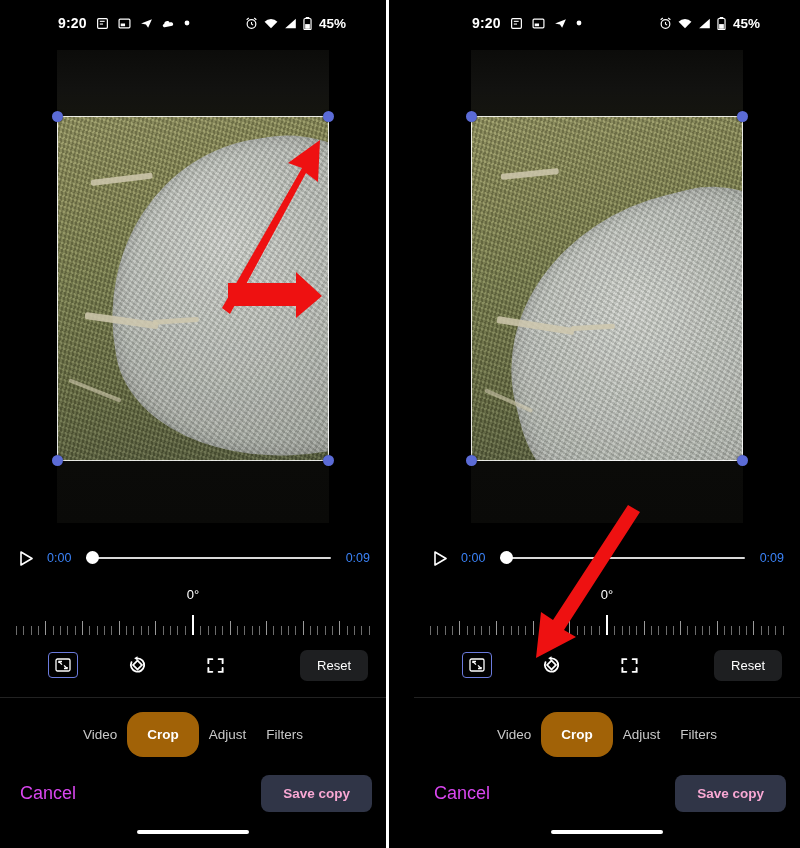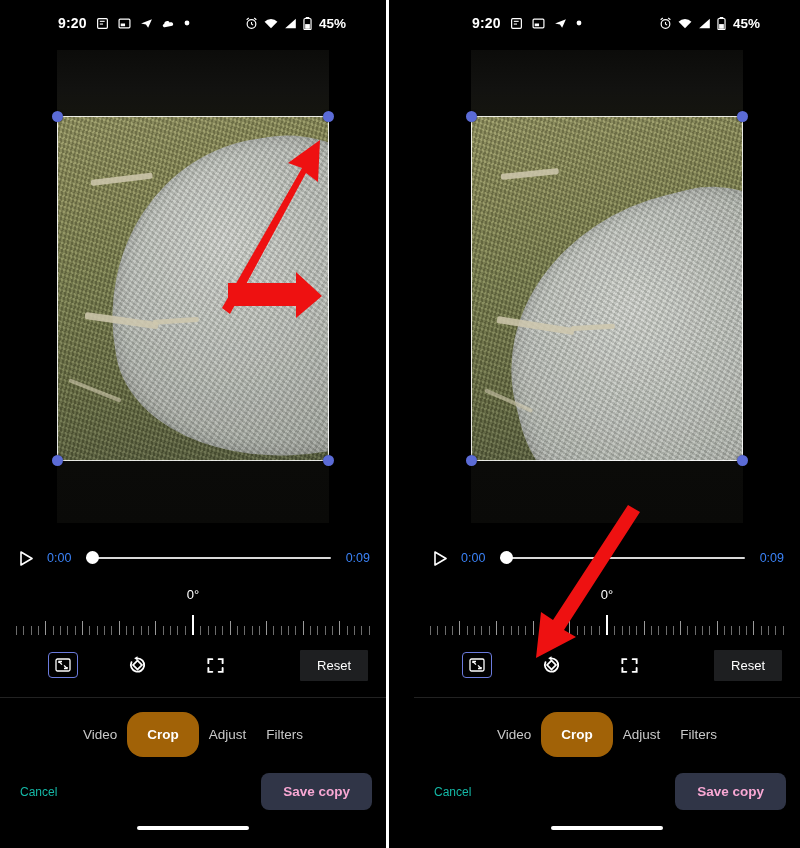--- a/index.html
+++ b/index.html
@@ -192,21 +192,21 @@
     border: 1.5px solid #6b7bdd;
     border-radius: 4px;
     width: 30px; height: 26px;
   }
   .reset-btn {
     margin-left: auto;
     background: #1e1f21;
     color: #fff;
     font-size: 13px;
     padding: 8px 17px;
-    border-radius: 1px;
+    border-radius: 7px;
     border: none;
     font-family: "Liberation Sans", sans-serif;
   }
   .toolrow .spacer { flex: 1; }
 
   
   .hr {
     height: 1px; background: #222; margin-top: 10px;
   }
   .tabs {
@@ -223,21 +223,21 @@
     background: #a16207;
     color: #fff;
     font-weight: 700;
     padding: 15px 20px;
   }
   .actions {
     display: flex; align-items: center; justify-content: space-between;
     padding: 6px 14px 0 14px;
   }
   .cancel {
-    color: #14b8a6; font-size: 12px; background: none; border: none;
+    color: #d946ef; font-size: 18px; background: none; border: none;
     padding: 10px 6px;
     font-family: "Liberation Sans", sans-serif;
   }
   .save {
     background: #303547;
     color: #f9a8d4;
     font-size: 13.5px;
     font-weight: 700;
     padding: 11px 22px;
     border-radius: 8px;

